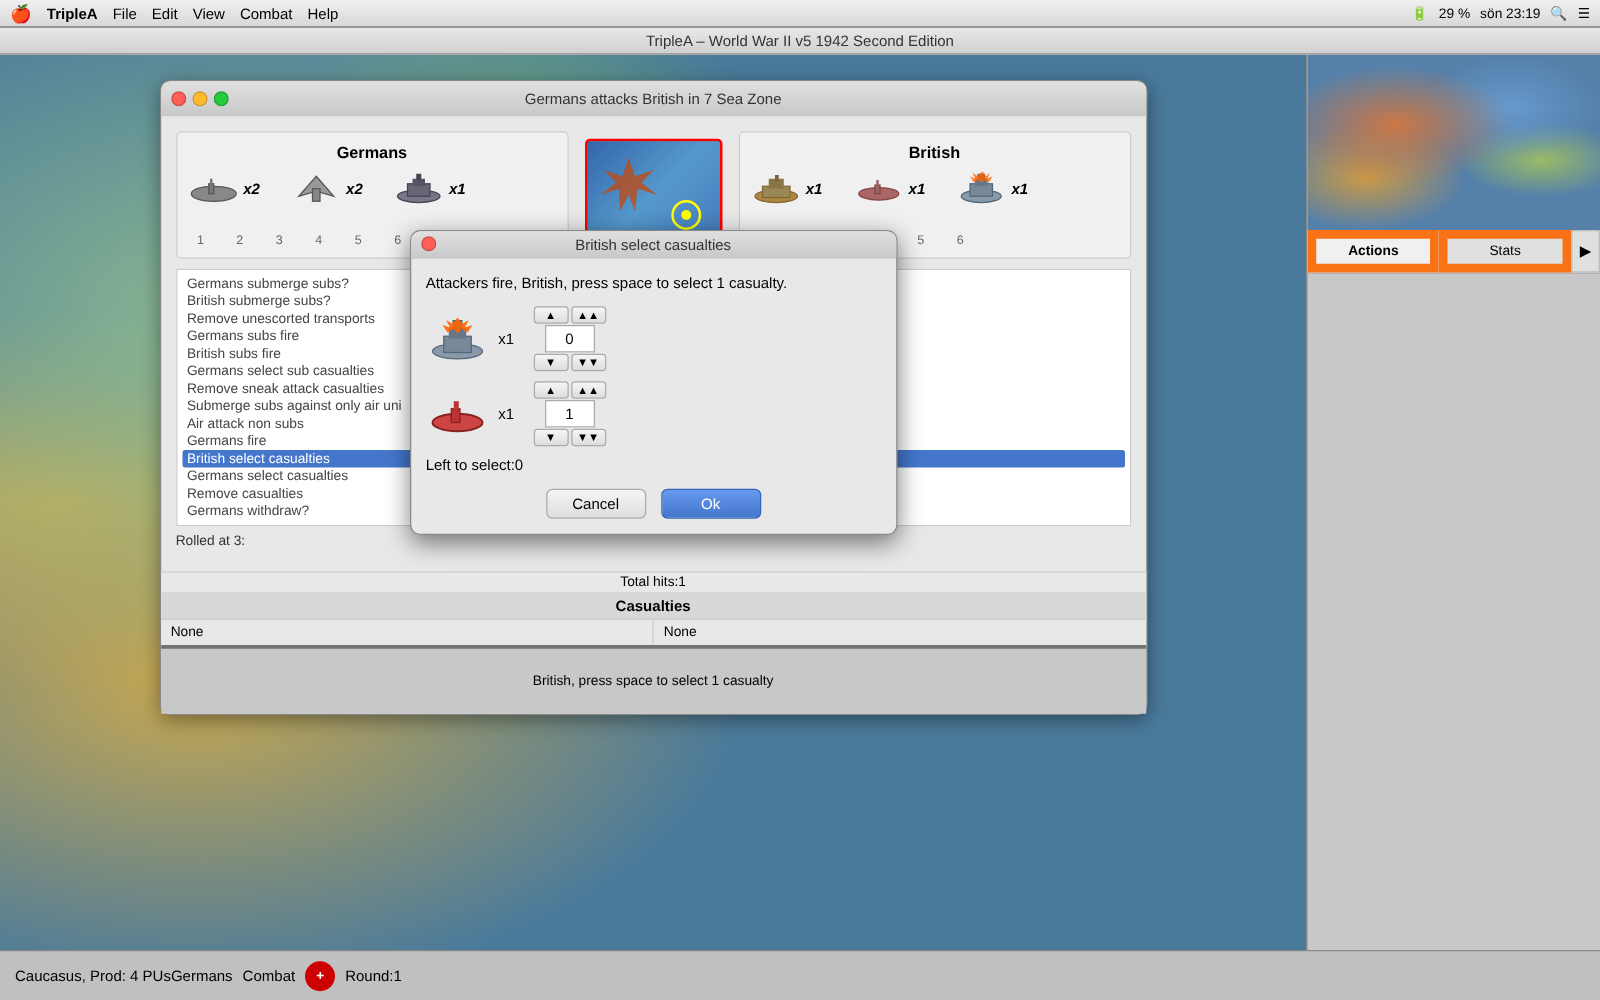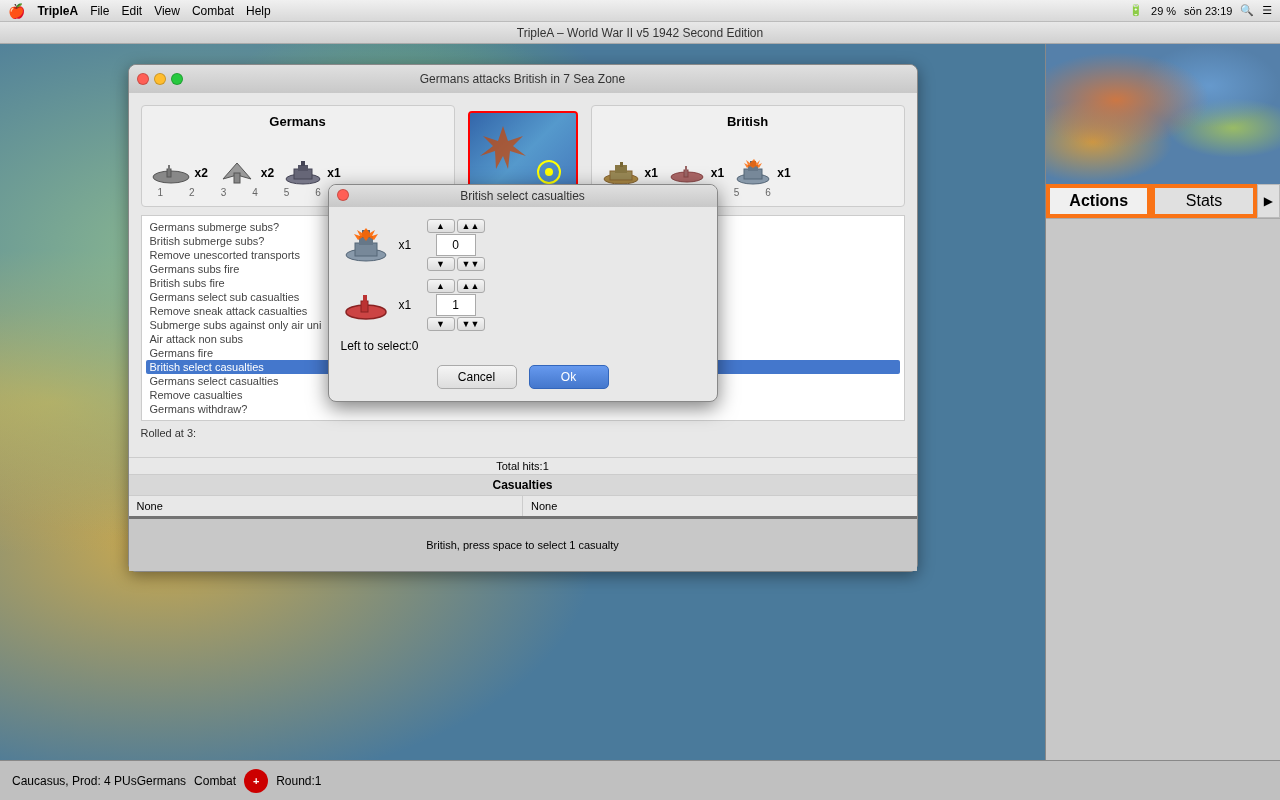--- a/index.html
+++ b/index.html
@@ -113,23 +113,23 @@
     .sidebar-tabs {
       display: flex;
       background: #d0d0d0;
       border-bottom: 1px solid #aaa;
     }
 
     .sidebar-tab {
       flex: 1;
       padding: 4px 8px;
       text-align: center;
-      font-size: 16px;
+      font-size: 11px;
       background: #e0e0e0;
-      border: 4px solid #f97316;
+      border: 7px solid #f97316;
       cursor: pointer;
     }
     .sidebar-tab.active {
       background: #f0f0f0;
       font-weight: 600;
     }
     .sidebar-tab-arrow {
       padding: 4px 6px;
       background: #e0e0e0;
       border: 1px solid #bbb;
@@ -205,24 +205,25 @@
 
     .battle-side-title {
       font-size: 13px;
       font-weight: 600;
       text-align: center;
       margin-bottom: 8px;
     }
 
     .battle-units {
       display: flex;
-      align-items: flex-end;
-      gap: 8px;
+      align-items: flex-start;
+      gap: 24px;
       flex-wrap: wrap;
       min-height: 50px;
+      font-style: italic;
     }
 
     .unit-item {
       display: flex;
       align-items: center;
       gap: 3px;
     }
 
     .unit-count {
       font-size: 12px;
@@ -707,20 +708,21 @@
 
     <div class="casualty-dialog">
       <div class="casualty-dialog-title">
         <div class="casualty-traffic-light">
           <div class="traffic-light red" style="display:inline-block;"></div>
         </div>
         <span>British select casualties</span>
       </div>
 
       <div class="casualty-body">
+        <div class="casualty-message">Attackers fire, British, press space to select 1 casualty.</div>
 
         <div class="casualty-unit-row">
           <div class="casualty-unit-icon">
             <svg width="50" height="35" viewBox="0 0 50 35">
               <ellipse cx="25" cy="27" rx="20" ry="6" fill="#8899aa" stroke="#556677" stroke-width="1"></ellipse>
               <rect x="14" y="15" width="22" height="13" fill="#778899" stroke="#556677" stroke-width="1"></rect>
               <rect x="18" y="8" width="14" height="9" fill="#667788"></rect>
               <rect x="21" y="2" width="8" height="8" fill="#556677"></rect>
               <polygon points="25,0 29,5 34,2 31,8 37,6 33,12 28,9 25,13 22,9 17,12 13,6 19,8 16,2 21,5" fill="#ff6600" opacity="0.9"></polygon>
             </svg>

